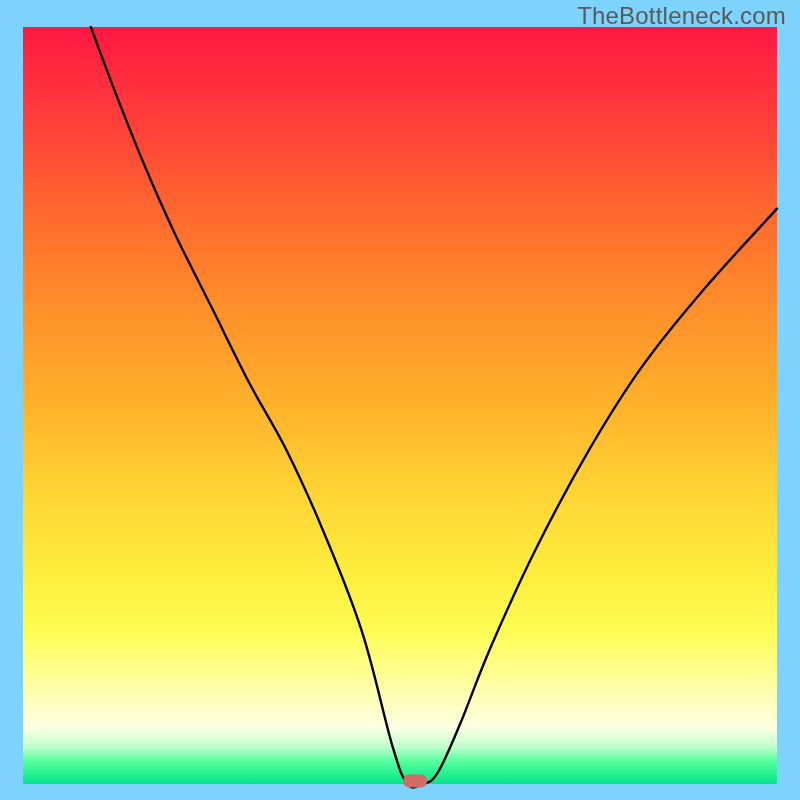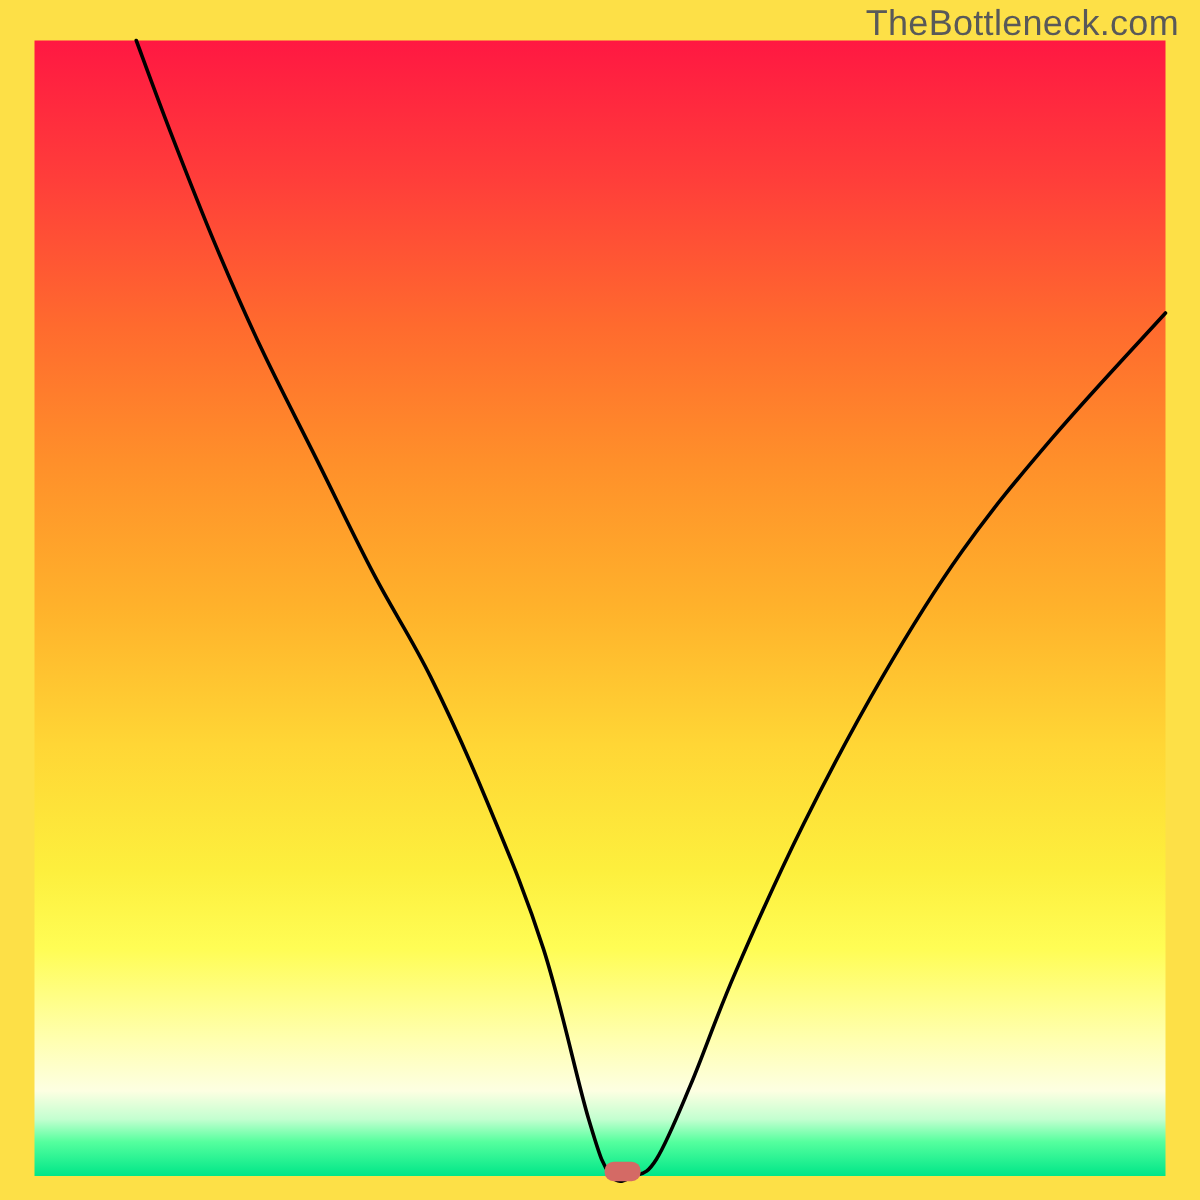--- a/index.html
+++ b/index.html
@@ -10,21 +10,21 @@
     background: #000;
     overflow: hidden;
     font-family: Arial, Helvetica, sans-serif;
   }
   .frame {
     position: absolute;
     left: 0;
     top: 0;
     width: 800px;
     height: 800px;
-    background: #fde047;
+    background: #7dd3fc;
   }
   .watermark {
     position: absolute;
     top: 2px;
     right: 14px;
     color: #595959;
     font-size: 24px;
     font-weight: 500;
     letter-spacing: 0.2px;
     z-index: 10;

